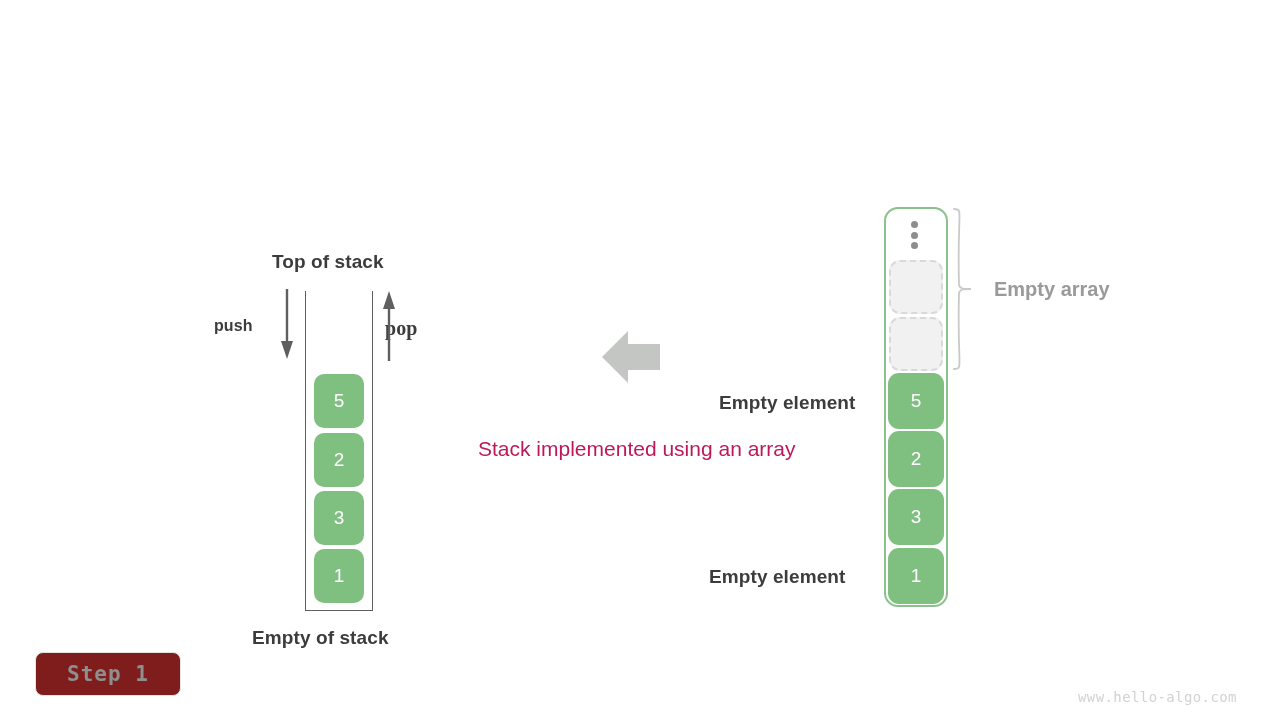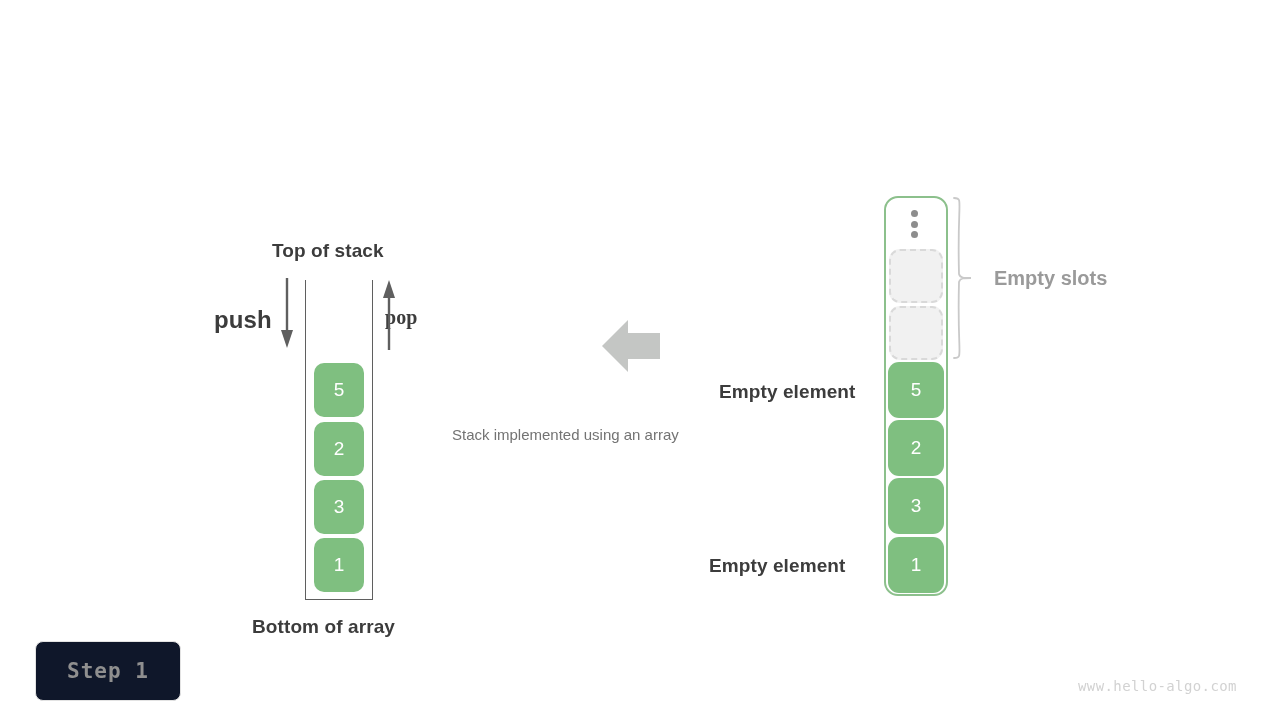--- a/index.html
+++ b/index.html
@@ -12,20 +12,21 @@
     height: 720px;
     position: relative;
     overflow: hidden;
     font-family: "Liberation Sans", sans-serif;
     -webkit-font-smoothing: antialiased;
   }
 
   .canvas {
     position: absolute;
     inset: 0;
+    margin-top: 11px;
   }
 
   
   .lbl-bold {
     position: absolute;
     font-weight: bold;
     color: #3c3c3c;
     font-size: 19px;
     white-space: nowrap;
     letter-spacing: 0.1px;
@@ -35,21 +36,21 @@
     color: #9a9a9a;
     white-space: nowrap;
   }
 
   
   #stack-group { position: absolute; left: 0; top: 0; }
 
   #stack-top-label   { left: 272px; top: 240px; }
   #stack-bottom-label{ left: 252px; top: 616px; }
 
-  #push-label { left: 214px; top: 306px; font-size: 24px; }
+  #push-label { left: 214px; top: 306px; font-size: 16px; }
   #pop-label  { left: 385px; top: 306px; font-size: 20px; font-family: Liberation Serif, serif; }
 
   .arrow-svg { position: absolute; }
   #push-arrow { left: 277px; top: 278px; }
   #pop-arrow  { left: 379px; top: 278px; }
 
   
   #stack-container {
     position: absolute;
     left: 305px;
@@ -81,24 +82,24 @@
   
   #stack-cell-0 { left: 314px; top: 538px; }   
   #stack-cell-1 { left: 314px; top: 480px; }   
   #stack-cell-2 { left: 314px; top: 422px; }   
   #stack-cell-3 { left: 314px; top: 363px; }   
 
   
   #transform-arrow { position: absolute; left: 602px; top: 318px; }
 
   #center-caption {
-    left: 452px;
+    left: 478px;
     top: 426px;
-    font-size: 15px;
-    color: #737373;
+    font-size: 21px;
+    color: #be185d;
   }
 
   
   #array-container {
     position: absolute;
     left: 884px;
     top: 196px;
     width: 64px;
     height: 400px;
     border: 2px solid #8cc08c;
@@ -167,24 +168,24 @@
     font-weight: bold;
     color: #9a9a9a;
   }
 
   
   #step-badge {
     position: absolute;
     left: 35px;
     top: 641px;
     width: 146px;
-    height: 60px;
+    height: 44px;
     border: 1px solid #e3e3e3;
     border-radius: 8px;
-    background: #0f172a;
+    background: #7f1d1d;
     display: flex;
     align-items: center;
     justify-content: center;
     box-sizing: border-box;
   }
   #step-badge-text {
     font-family: "DejaVu Sans Mono", monospace;
     font-size: 21px;
     font-weight: bold;
     color: #8f8f8f;
@@ -225,21 +226,21 @@
       <polygon points="10,2 4,20 16,20" fill="#5f5f5f"></polygon>
     </svg>
 
     <div id="stack-container"></div>
 
     <div class="cell" id="stack-cell-0">1</div>
     <div class="cell" id="stack-cell-1">3</div>
     <div class="cell" id="stack-cell-2">2</div>
     <div class="cell" id="stack-cell-3">5</div>
 
-    <div class="lbl-bold" id="stack-bottom-label">Bottom of array</div>
+    <div class="lbl-bold" id="stack-bottom-label">Empty of stack</div>
   </div>
 
   <svg id="transform-arrow" width="60" height="56">
     <polygon points="0,28 26,2 26,15 58,15 58,41 26,41 26,54" fill="#c4c6c4"></polygon>
   </svg>
 
   <div class="lbl-gray" id="center-caption">Stack implemented using an array</div>
 
   <div id="array-group">
 
@@ -260,21 +261,21 @@
     <div class="arr-cell" id="array-cell-0">1</div>
 
     <div class="lbl-bold" id="array-last-label">Empty element</div>
 
     <div class="lbl-bold" id="array-first-label">Empty element</div>
 
     <svg id="empty-brace" width="22" height="164">
       <path d="M2,2 C12,2 5,4 7,78 C8,82 12,82 19,82 C12,82 8,82 7,86 C5,160 12,162 2,162" fill="none" stroke="#c9c9c9" stroke-width="1.8" stroke-linecap="round"></path>
     </svg>
 
-    <div class="lbl-gray" id="empty-slots-label">Empty slots</div>
+    <div class="lbl-gray" id="empty-slots-label">Empty array</div>
   </div>
 
   <div id="step-badge">
     <span id="step-badge-text">Step  1</span>
   </div>
 
   <div id="watermark">www.hello-algo.com</div>
 
 </div>
 

